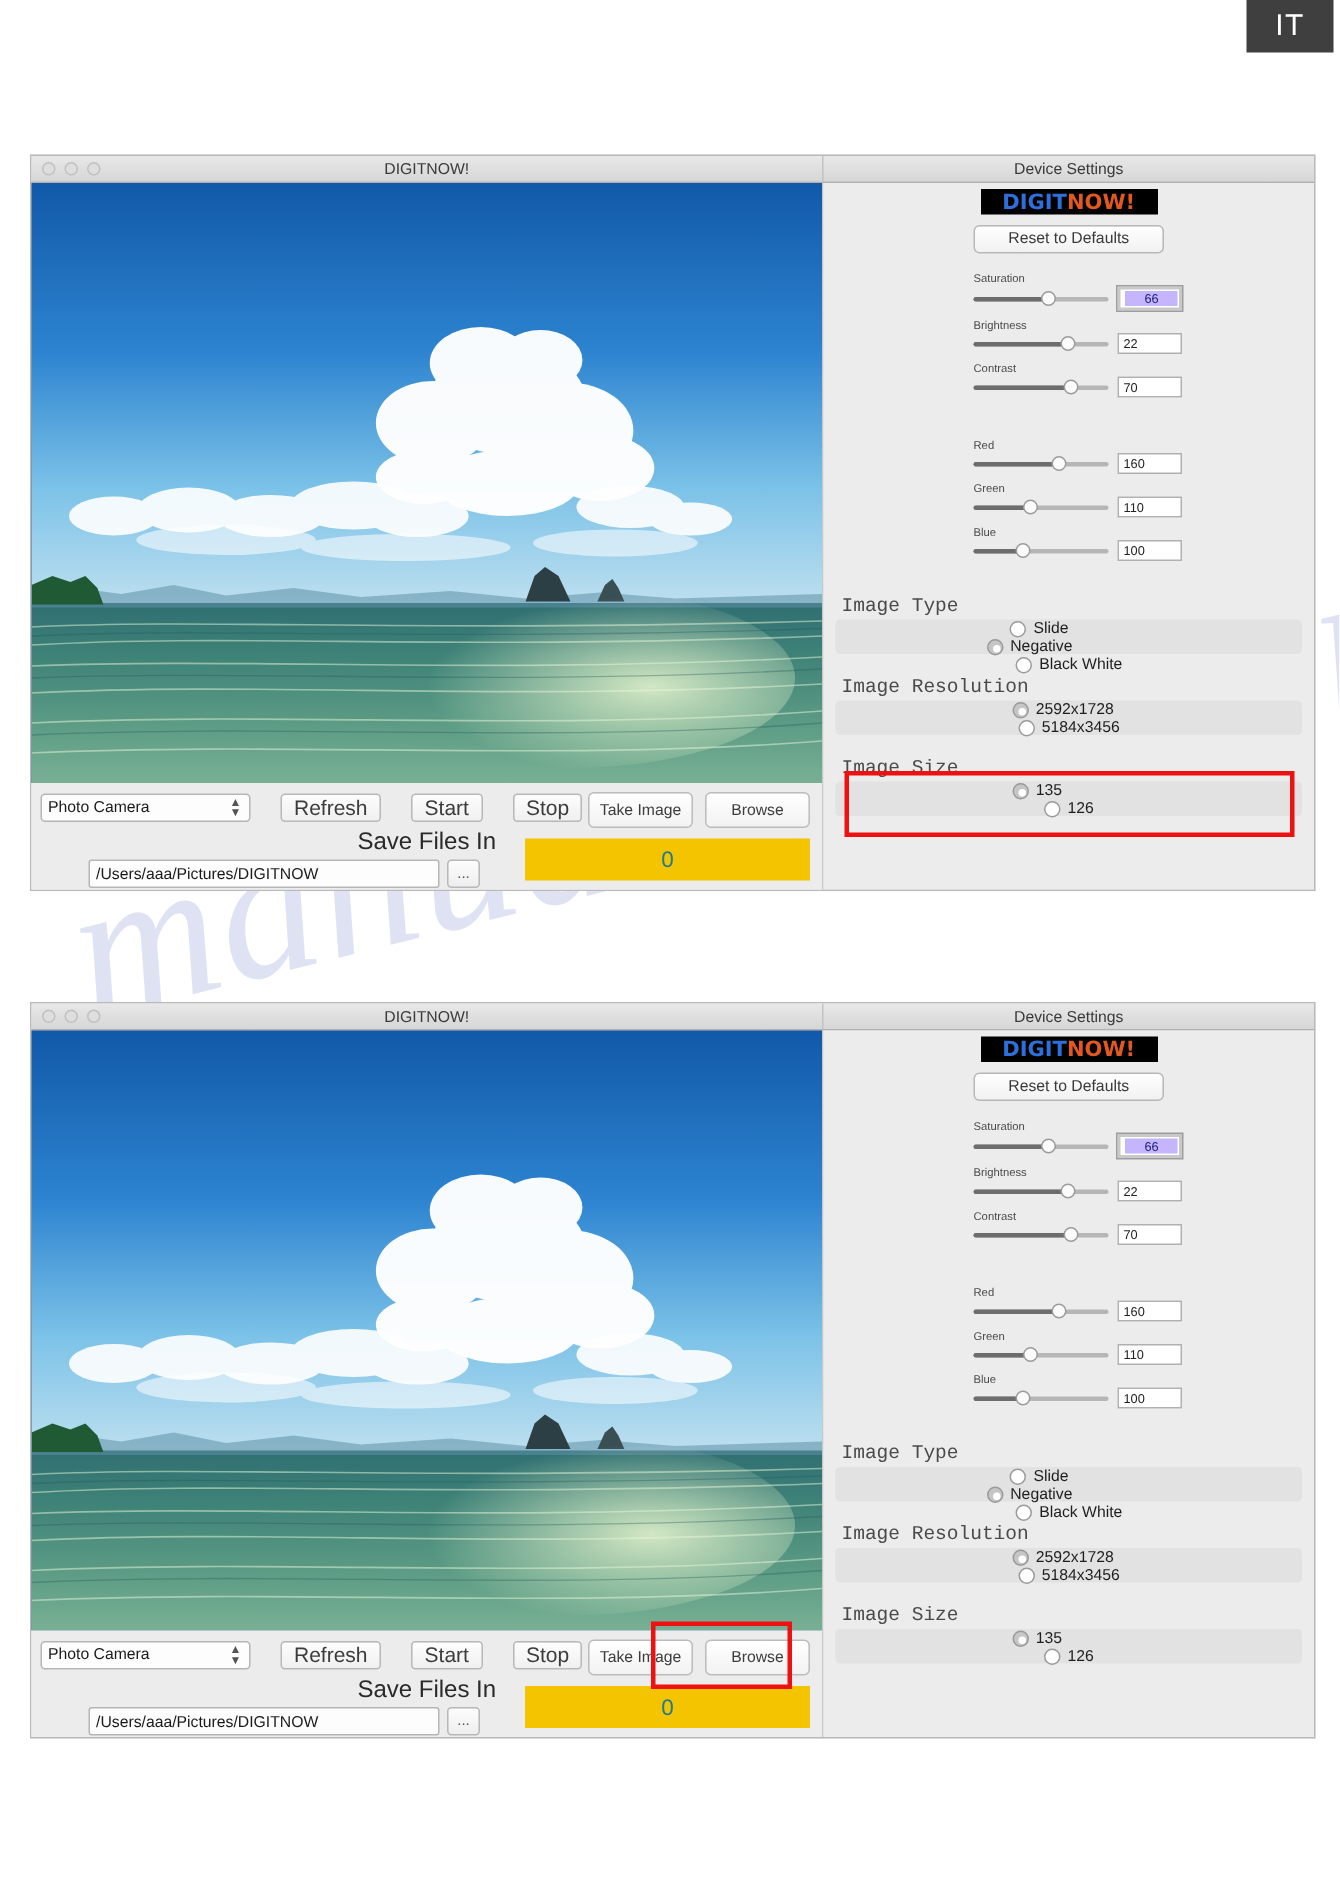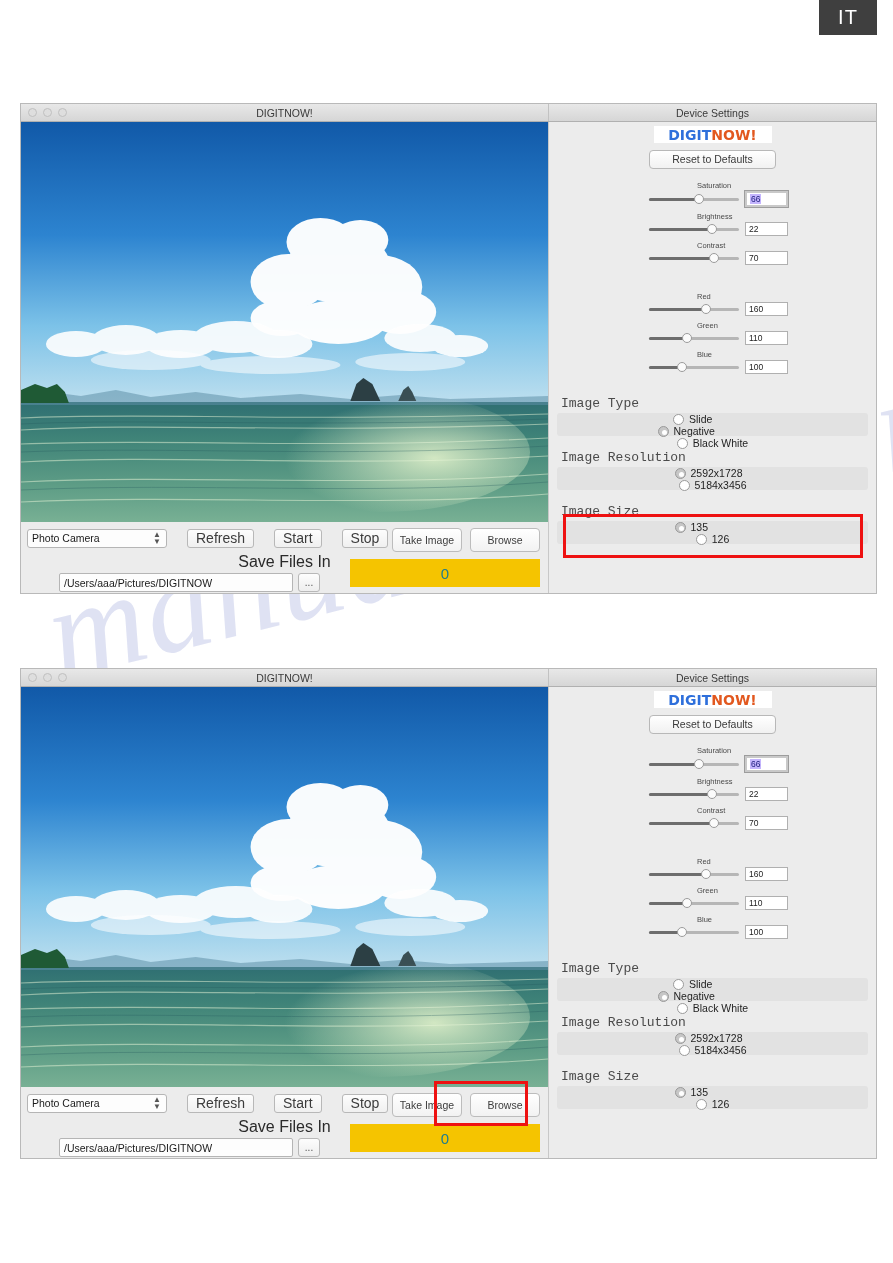--- a/index.html
+++ b/index.html
@@ -33,21 +33,21 @@
     color: rgba(150,160,215,0.30);
     letter-spacing: 2px;
     white-space: nowrap;
     transform: rotate(-14deg);
     transform-origin: left center;
   }
 
   
   .it-tab {
     position: absolute;
-    right: 16px; top: 0;
+    right: 4px; top: 0;
     width: 58px; height: 35px;
     background: #3f3f3f;
     color: #ffffff;
     font-size: 20px;
     display: flex; align-items: center; justify-content: center;
     letter-spacing: 1px;
     z-index: 20;
   }
 
   
@@ -229,21 +229,21 @@
   
   .right-pane {
     flex: 1;
     background: #ececec;
     position: relative;
     padding: 0 8px;
   }
   .logo {
     margin: 4px auto 0 auto;
     width: 118px; height: 17px;
-    background: #ffffff;
+    background: #000000;
     display: flex; align-items: center; justify-content: center;
     font-size: 14px;
     font-weight: bold;
     letter-spacing: 0px;
     font-family: "DejaVu Sans", sans-serif;
   }
   .logo .b { color: #2e6fdb; }
   .logo .o { color: #e2581f; }
 
   .reset-btn {
@@ -258,21 +258,20 @@
     line-height: 17px;
     text-align: center;
   }
 
   .slider-group { margin-top: 12px; padding-left: 92px; }
   .slider-block { margin-bottom: 5px; }
   .slider-block .s-label {
     font-size: 7.5px;
     color: #4a4a4a;
     margin-bottom: 1px;
-    margin-left: 48px;
   }
   .slider-row { display: flex; align-items: center; gap: 6px; }
   .track {
     position: relative;
     width: 90px; height: 10px;
   }
   .track .bar {
     position: absolute; top: 4px; left: 0; right: 0;
     height: 3px; background: #b6b6b6; border-radius: 2px;
   }
@@ -296,21 +295,21 @@
     padding-left: 3px;
   }
   .numbox.focused {
     border: 2px solid #c9c9c9;
     outline: 1px solid #9d9d9d;
     height: 16px;
   }
   .numbox.focused span {
     background: #c4b5fd;
     color: #1b1b7a;
-    padding: 0 1px;
+    padding: 0 13px;
   }
 
   .spacer-gap { height: 14px; }
 
   .group { margin-top: 8px; position: relative; }
   .group-label {
     font-size: 13px;
     color: #4a4a4a;
     margin-bottom: 2px;
     padding-left: 4px;

